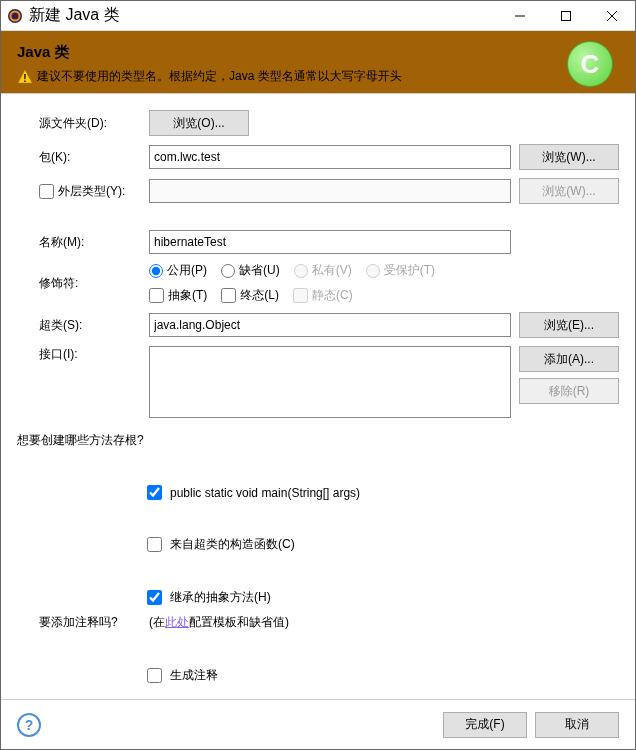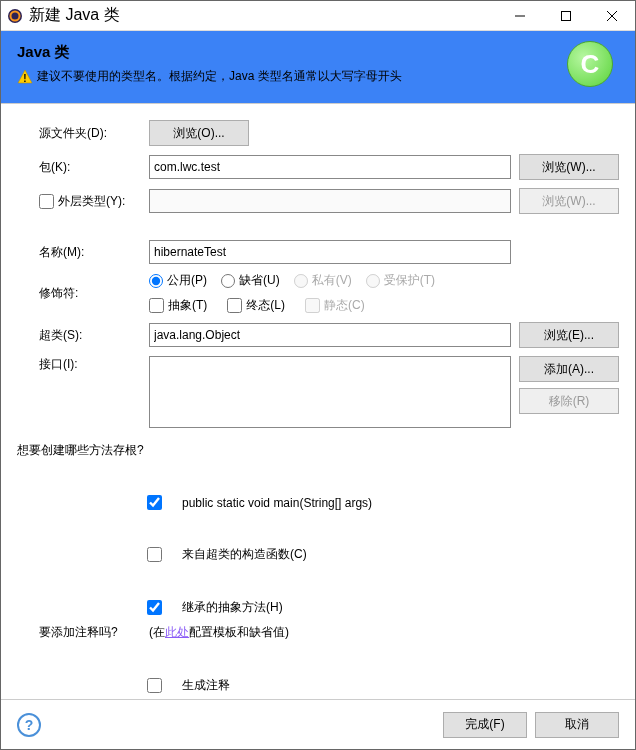--- a/index.html
+++ b/index.html
@@ -2,45 +2,45 @@
 <html><head>
 <meta charset="utf-8">
 <style>
 * { box-sizing: border-box; margin: 0; padding: 0; }
 body { font-family: "Microsoft YaHei", "Segoe UI", Tahoma, sans-serif; font-size: 12px; background: #fff; color: #000; }
 .window { width: 636px; height: 750px; border: 1px solid #666; display: flex; flex-direction: column; }
 .titlebar { height: 30px; display: flex; align-items: center; border-bottom: 1px solid #ddd; }
 .titlebar .icon { width: 16px; height: 16px; margin: 0 6px; }
 .titlebar .title { flex: 1; font-size: 16px; }
 .titlebar .wbtn { width: 46px; height: 30px; display: flex; align-items: center; justify-content: center; color: #000; }
-.header { padding: 10px 16px 16px 16px; display:flex; align-items:center; border-bottom: 1px solid #ccc; background: #3b82f6;}
+.header { padding: 10px 16px 6px 16px; display:flex; align-items:center; border-bottom: 1px solid #ccc; background: #a16207;}
 .header-left{flex:1;}
 .header h1 { font-size: 15px; font-weight: bold; margin-bottom: 6px; }
 .header .warning { display: flex; align-items: center; font-size: 12px; }
 .header .warning .wicon { width: 16px; height: 16px; margin-right: 4px; display:inline-flex; align-items:center; justify-content:center;}
 .header .cbadge { width:46px; height:46px; border-radius:50%; background: radial-gradient(circle at 35% 35%, #b6f7a0, #5ad33a); display:flex; align-items:center; justify-content:center; color:#fff; font-weight:bold; font-size:26px; border:1px solid #4aa82e; margin-right:6px;}
 .content { flex: 1; padding: 16px 16px 8px 16px; overflow: auto; }
 .row { display: flex; align-items: center; margin-bottom: 8px; }
 .label { width: 110px; font-size: 12px; margin-left: 22px; }
 .field { flex: 1; margin-right: 8px; }
 .field input[type=text] { width: 100%; height: 24px; border: 1px solid #888; padding: 2px 4px; font-size: 12px; font-family:inherit;}
 .field .list { width: 100%; height: 72px; border: 1px solid #888; }
 .btncol { width: 100px; display:flex; flex-direction:column; gap:6px;}
 .btn { height: 26px; border: 1px solid #adadad; background: #e1e1e1; font-size: 12px; font-family:inherit; padding: 0 8px; cursor:pointer;}
 .btn:disabled { color: #999; background:#efefef; cursor:default;}
 .radios { display: flex; align-items: center; gap: 14px; }
 .radios label, .checks label { display: inline-flex; align-items: center; gap: 4px; font-size: 12px; }
 .radios input[type=radio]{width:14px;height:14px;}
-.checks { display: flex; align-items: center; gap: 20px; }
+.checks { display: flex; align-items: center; gap: 14px; }
 input[type=checkbox]{width:15px;height:15px;}
 .disabled-text { color: #aaa; }
 .section-gap { height: 18px; }
 .question { margin-top: 14px; margin-bottom: 6px; font-size: 12px; }
 .indented { margin-left: 130px; }
-.indented label{display:flex; align-items:center; gap:20px; margin-bottom:5px;margin-top:36px;}
+.indented label{display:flex; align-items:center; gap:8px; margin-bottom:5px;margin-top:36px;}
 .link { color: #8b5cf6; text-decoration: underline; cursor:pointer;}
 .footer { height: 50px; border-top: 1px solid #ccc; display: flex; align-items: center; padding: 0 16px; gap: 8px; }
 .footer .help { width:24px; height:24px; border:2px solid #4a90d9; border-radius:50%; color:#4a90d9; display:flex; align-items:center; justify-content:center; font-size:14px; font-weight:bold;}
 .footer .spacer { flex: 1; }
 .footer .btn { width: 84px; }
 </style>
 </head>
 <body>
 
 <div class="window">

